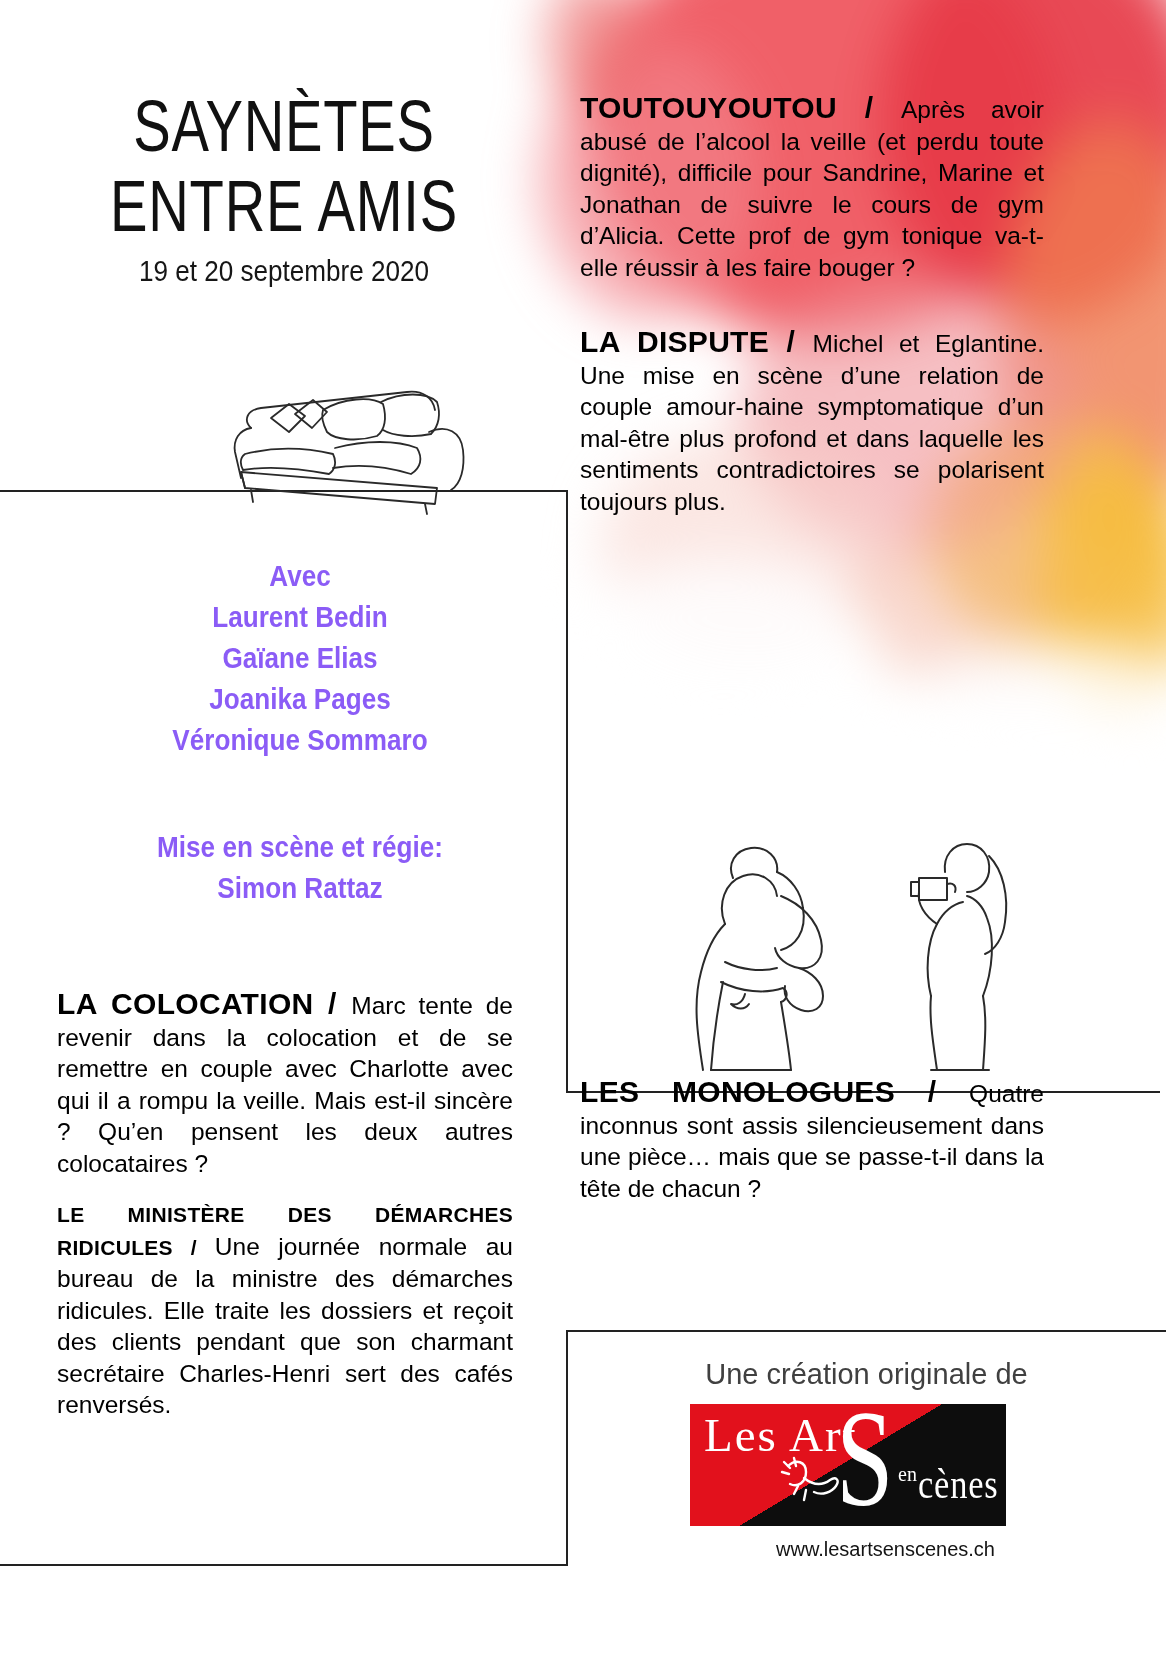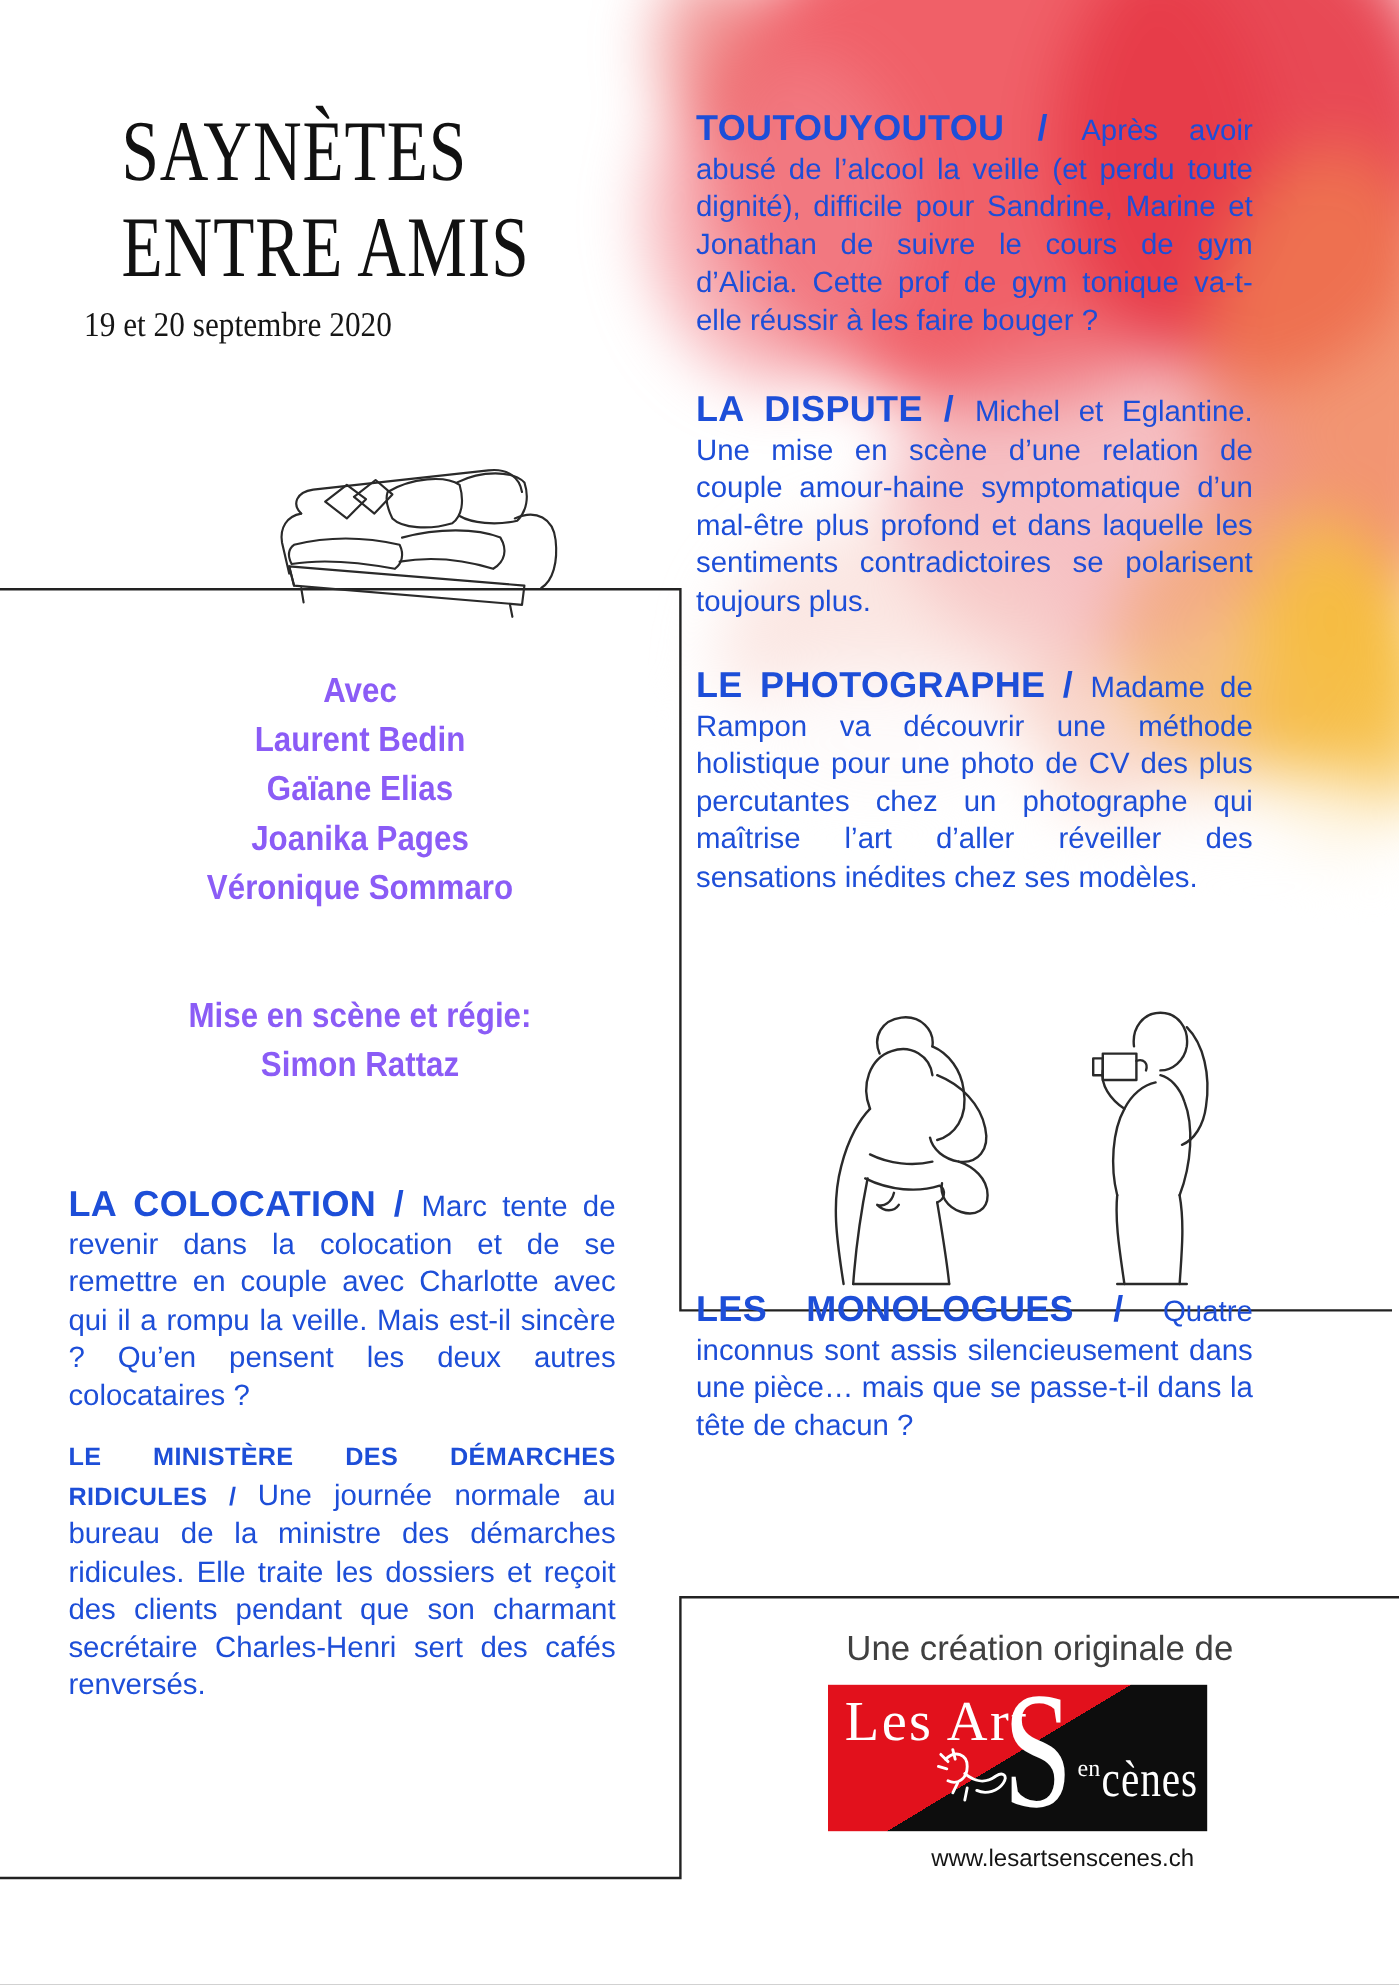--- a/index.html
+++ b/index.html
@@ -12,33 +12,33 @@
     font-family:"Liberation Sans",sans-serif;
     color:#161616;
   }
   
   .watercolor{position:absolute;left:0;top:0;width:1166px;height:800px;overflow:hidden;z-index:1;}
   .wc-inner{position:absolute;inset:-60px;filter:blur(26px);}
   .blob{position:absolute;border-radius:50%;}
   
   .rules{position:absolute;left:0;top:0;z-index:2;pointer-events:none;}
   
-  .masthead{position:absolute;left:44px;top:86px;width:520px;text-align:left;z-index:4;font-family:Liberation Serif, serif;}
+  .masthead{position:absolute;left:24px;top:86px;width:520px;text-align:center;z-index:4;}
   .title-line{display:block;font-size:72px;line-height:80px;font-weight:400;color:#111;
               transform:scaleX(.78);transform-origin:center;letter-spacing:1px;white-space:nowrap;}
   .date-line{display:block;margin-top:8px;font-size:29px;line-height:34px;color:#161616;
              transform:scaleX(.9);transform-origin:center;white-space:nowrap;}
   
   .credits{position:absolute;left:40px;top:556px;width:520px;text-align:center;z-index:4;
            font-weight:bold;font-size:29px;line-height:41px;color:#8b5cf6;}
   .credits .cx{display:block;transform:scaleX(.9);transform-origin:center;white-space:nowrap;}
   .credits .direction{margin-top:66px;}
   
   .sketch{position:absolute;z-index:4;text-align:justify;font-size:24.5px;line-height:31.5px;
-          color:#1d4ed8;margin:0;}
+          color:#000000;margin:0;}
   .stitle{font-weight:bold;font-size:30px;letter-spacing:.3px;}
   .col-left{left:57px;width:456px;}
   .col-right{left:580px;width:464px;}
   
   .drawing{position:absolute;z-index:3;}
   
   .footer-caption{position:absolute;left:567px;top:1358px;width:599px;text-align:center;
                   font-size:29px;color:#404040;z-index:4;}
   .logo{position:absolute;left:690px;top:1404px;width:316px;height:122px;z-index:4;
         background:linear-gradient(149deg,#e2111c 48.6%,#0d0d0d 48.6%);overflow:hidden;}
@@ -122,24 +122,20 @@
   <p class="sketch col-right" style="top:92px">
     <span class="stitle">TOUTOUYOUTOU / </span>
     <span>Après avoir abusé de l’alcool la veille (et perdu toute dignité), difficile pour Sandrine, Marine et Jonathan de suivre le cours de gym d’Alicia. Cette prof de gym tonique va-t-elle réussir à les faire bouger ?</span>
   </p>
 
   <p class="sketch col-right" style="top:326px">
     <span class="stitle">LA DISPUTE / </span>
     <span>Michel et Eglantine. Une mise en scène d’une relation de couple amour-haine symptomatique d’un mal-être plus profond et dans laquelle les sentiments contradictoires se polarisent toujours plus.</span>
   </p>
 
-  <p class="sketch col-right" style="top:556px">
-    <span class="stitle">LE PHOTOGRAPHE / </span>
-    <span>Madame de Rampon va découvrir une méthode holistique pour une photo de CV des plus percutantes chez un photographe qui maîtrise l’art d’aller réveiller des sensations inédites chez ses modèles.</span>
-  </p>
 
   <p class="sketch col-right" style="top:1076px">
     <span class="stitle">LES MONOLOGUES / </span>
     <span>Quatre inconnus sont assis silencieusement dans une pièce… mais que se passe-t-il dans la tête de chacun ?</span>
   </p>
 
   <p class="sketch col-left" style="top:988px">
     <span class="stitle">LA COLOCATION / </span>
     <span>Marc tente de revenir dans la colocation et de se remettre en couple avec Charlotte avec qui il a rompu la veille. Mais est-il sincère ? Qu’en pensent les deux autres colocataires ?</span>
   </p>

